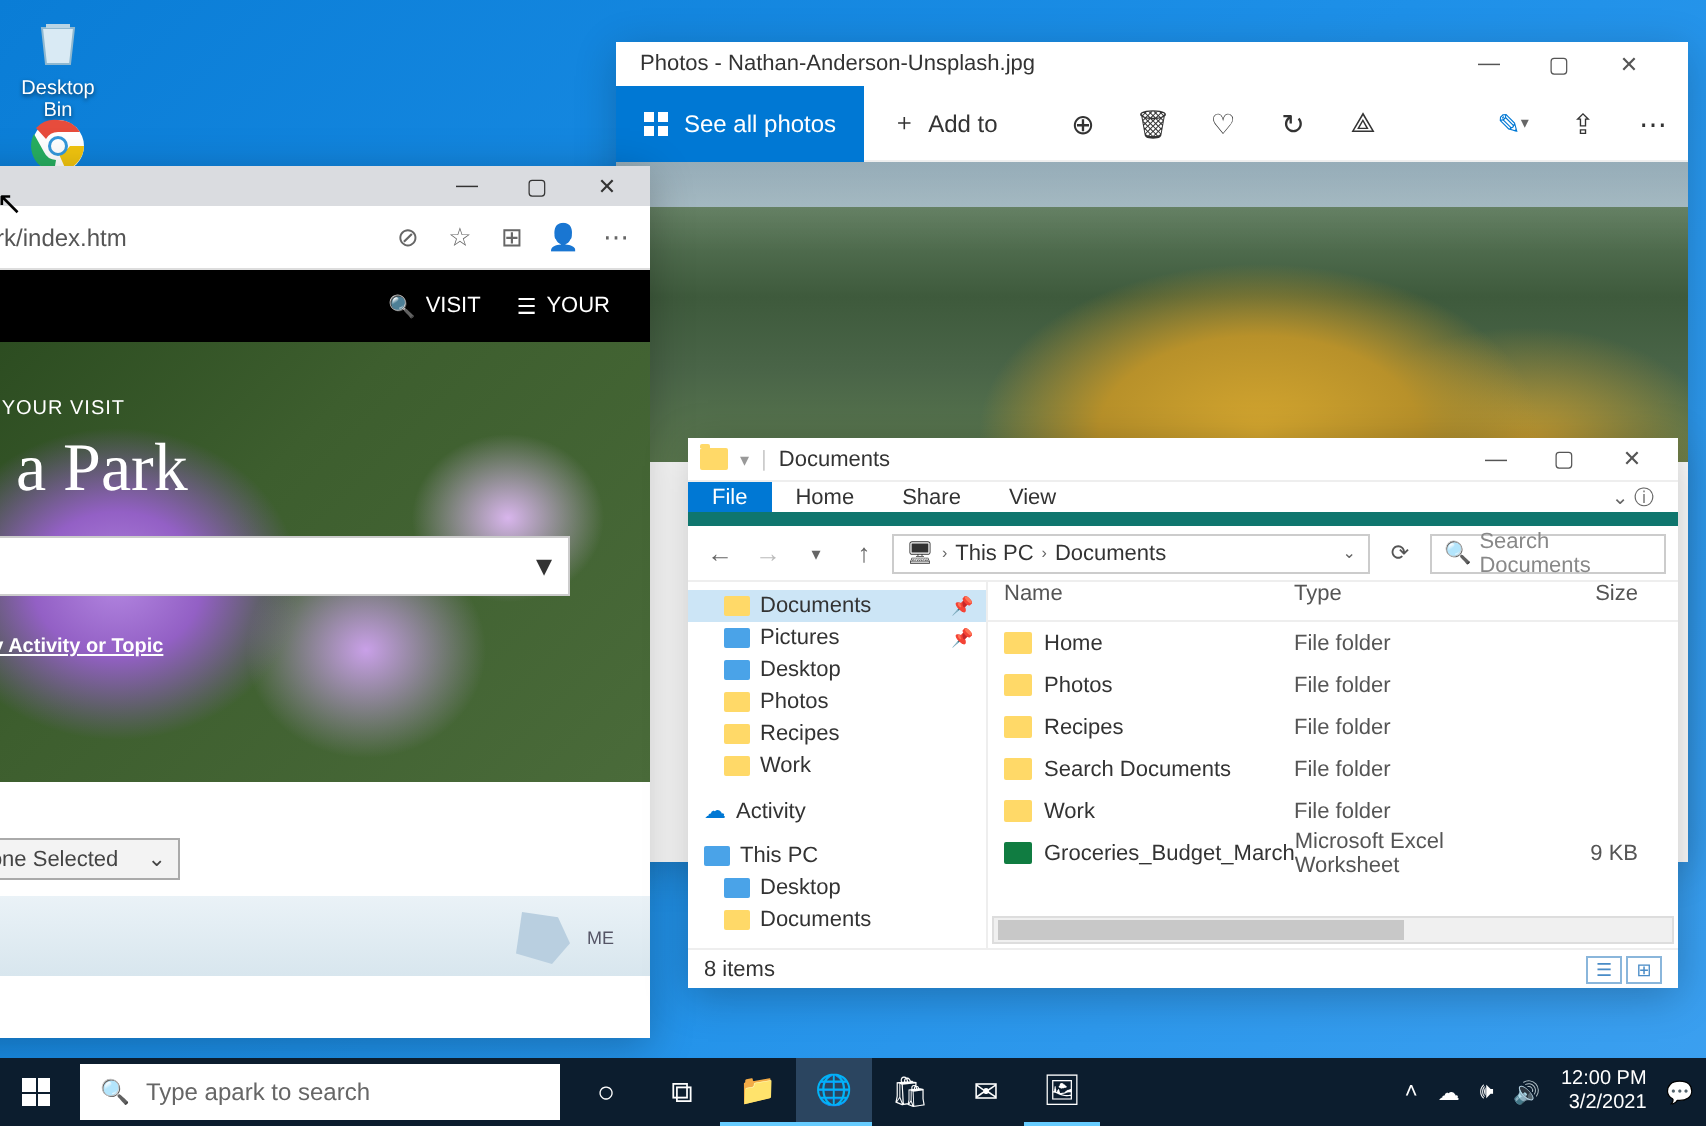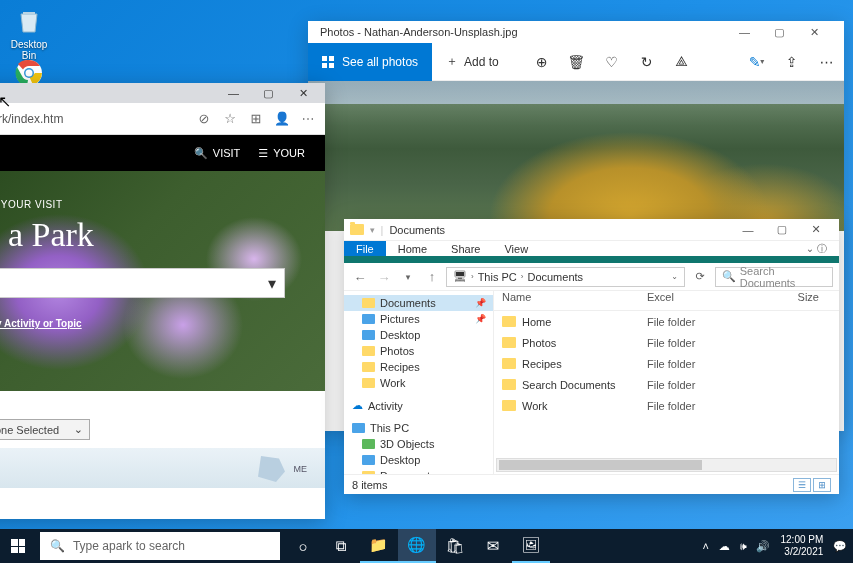--- a/index.html
+++ b/index.html
@@ -287,36 +287,32 @@
         </div>
       <div class="tree-item top">
           <span style="color:#0078d4">☁</span>
           <span>Activity</span>
         </div>
       <div class="tree-item top">
           <span class="fold pc"></span>
           <span>This PC</span>
         </div>
       <div class="tree-item">
-          <span class="fold green"></span>
-          <span>3D Objects</span>
-        </div>
-      <div class="tree-item">
           <span class="fold blue"></span>
           <span>Desktop</span>
         </div>
       <div class="tree-item">
           <span class="fold"></span>
           <span>Documents</span>
         </div>
     </div>
     <div class="exp-list">
       <div class="list-head">
         <div class="col-n">Name</div>
-        <div class="col-t">Excel</div>
+        <div class="col-t">Type</div>
         <div class="col-s">Size </div>
       </div>
       <div id="rows">
           <div class="list-row">
             <div class="col-n">
               <span class="ico "></span>
               <span>Home</span>
             </div>
             <div class="col-t">File folder</div>
             <div class="col-s"></div>
@@ -345,20 +341,28 @@
             <div class="col-t">File folder</div>
             <div class="col-s"></div>
           </div>
           <div class="list-row">
             <div class="col-n">
               <span class="ico "></span>
               <span>Work</span>
             </div>
             <div class="col-t">File folder</div>
             <div class="col-s"></div>
+          </div>
+          <div class="list-row">
+            <div class="col-n">
+              <span class="ico xls"></span>
+              <span>Groceries_Budget_March</span>
+            </div>
+            <div class="col-t">Microsoft Excel Worksheet</div>
+            <div class="col-s">9 KB</div>
           </div>
         </div>
       <div style="flex:1"></div>
       <div class="hscroll"></div>
     </div>
   </div>
   <div class="exp-status">
     <span>8 items</span>
     <div class="view-toggle">
       <span>☰</span>

